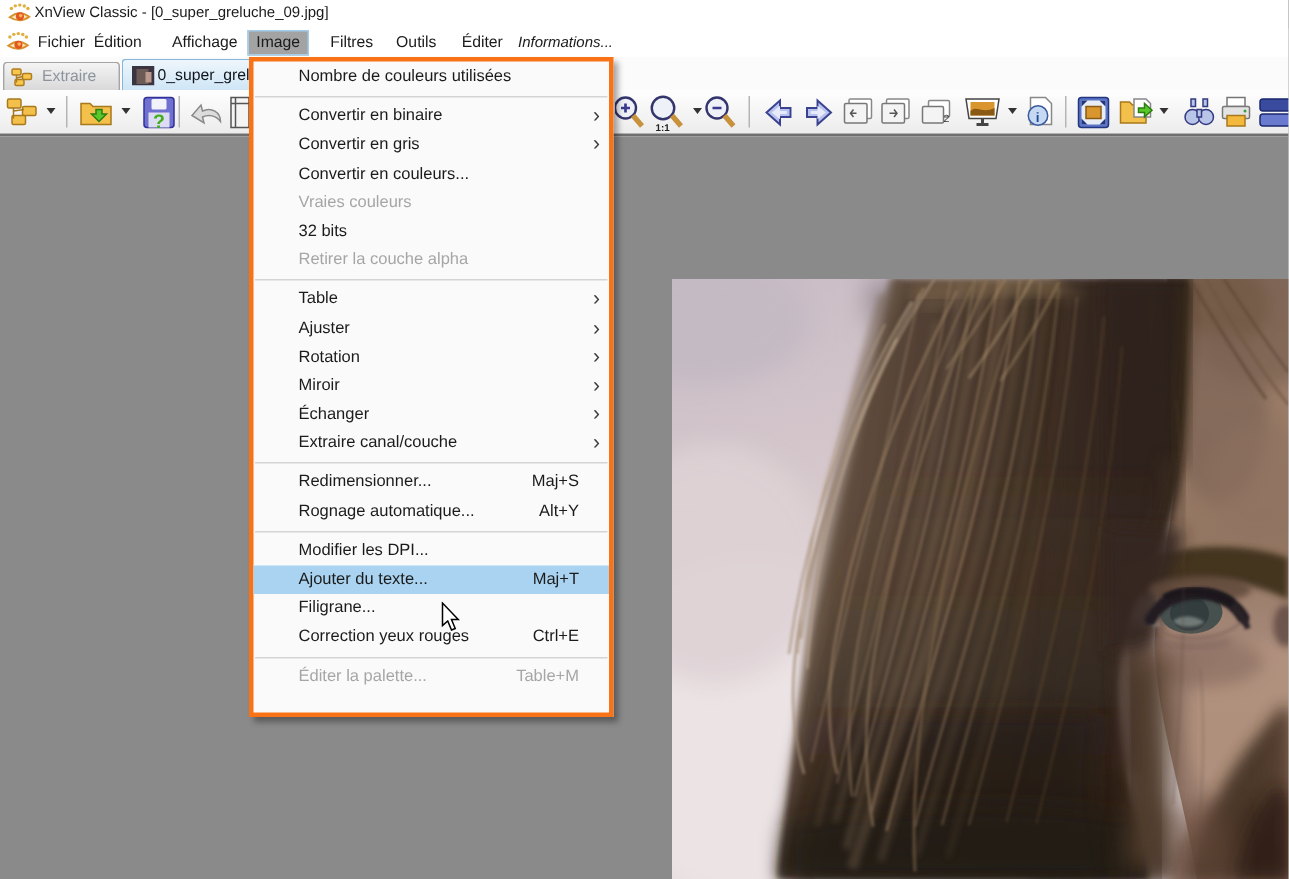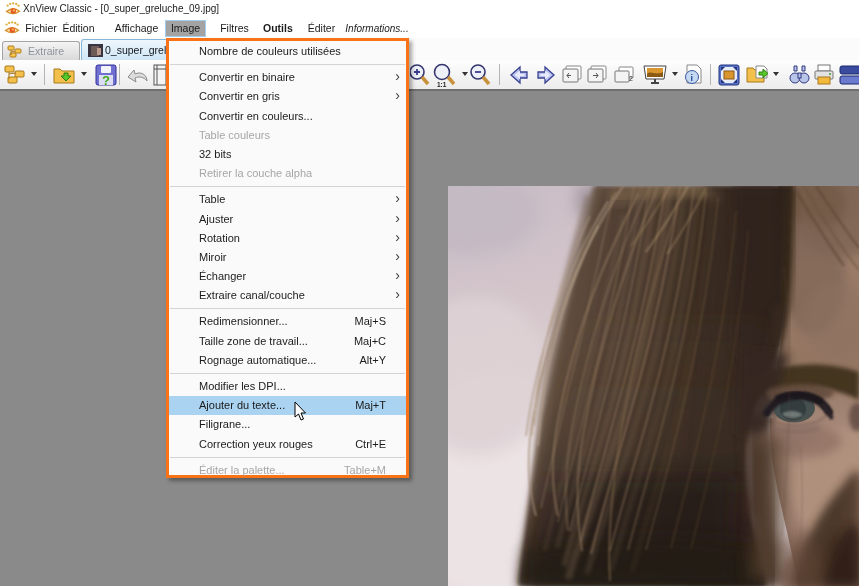--- a/index.html
+++ b/index.html
@@ -57,21 +57,21 @@
     </g>
     <path d="M1.5 10.5 Q8 5.2 14.5 10.2 Q8.5 14.8 1.5 10.5 Z" fill="#fbe7bc" stroke="#d8912c" stroke-width="1.3"></path>
     <circle cx="8.3" cy="9.9" r="2.7" fill="#e2571e"></circle>
     <circle cx="8.8" cy="9.4" r="1.2" fill="#f8b25c"></circle>
   </svg>
   <div class="mi" style="left:24px;width:34px;">Fichier</div>
   <div class="mi" style="left:61px;width:35px;">Édition</div>
   <div class="mi" style="left:113px;width:47px;">Affichage</div>
   <div class="mi sel" style="left:165px;width:41px;">Image</div>
   <div class="mi" style="left:219px;width:31px;">Filtres</div>
-  <div class="mi" style="left:263px;width:29px;font-weight:bold;">Outils</div>
+  <div class="mi" style="left:263px;width:29px;">Outils</div>
   <div class="mi" style="left:302px;width:39px;">Éditer</div>
   <div class="mi" style="left:344px;width:66px;font-size:10px;font-style:italic;">Informations...</div>
 </div>
 <div class="tabbar">
   <div class="tab1">
       <div class="txt">Extraire</div>
     <svg class="abs" style="left:4px;top:3px" width="16" height="14" viewBox="0 0 16 14">
       <rect x="1" y="1" width="6" height="4" rx="1" fill="#f7c64d" stroke="#b07d1e"></rect>
       <rect x="8" y="4" width="6" height="4" rx="1" fill="#f7c64d" stroke="#b07d1e"></rect>
       <rect x="3" y="8" width="6" height="4" rx="1" fill="#f7c64d" stroke="#b07d1e"></rect>
@@ -349,33 +349,32 @@
       <path d="M352 260 C356 300 354 350 348 395" stroke="#6a5347"></path>
     </g>
   </svg>
 </div>
 <div class="dropdown">
   <div class="ditem">Nombre de couleurs utilisées</div>
   <div class="dsep"></div>
   <div class="ditem">Convertir en binaire<span class="ar">›</span></div>
   <div class="ditem">Convertir en gris<span class="ar">›</span></div>
   <div class="ditem">Convertir en couleurs...</div>
-  <div class="ditem dis">Table couleurs</div>
+  <div class="ditem dis">Vraies couleurs</div>
   <div class="ditem">32 bits</div>
   <div class="ditem dis">Retirer la couche alpha</div>
   <div class="dsep"></div>
   <div class="ditem">Table<span class="ar">›</span></div>
   <div class="ditem">Ajuster<span class="ar">›</span></div>
   <div class="ditem">Rotation<span class="ar">›</span></div>
   <div class="ditem">Miroir<span class="ar">›</span></div>
   <div class="ditem">Échanger<span class="ar">›</span></div>
   <div class="ditem">Extraire canal/couche<span class="ar">›</span></div>
   <div class="dsep"></div>
   <div class="ditem">Redimensionner...<span class="sc">Maj+S</span></div>
-  <div class="ditem">Taille zone de travail...<span class="sc">Maj+C</span></div>
   <div class="ditem">Rognage automatique...<span class="sc">Alt+Y</span></div>
   <div class="dsep"></div>
   <div class="ditem">Modifier les DPI...</div>
   <div class="ditem hl">Ajouter du texte...<span class="sc">Maj+T</span></div>
   <div class="ditem">Filigrane...</div>
   <div class="ditem">Correction yeux rouges<span class="sc">Ctrl+E</span></div>
   <div class="dsep"></div>
   <div class="ditem dis">Éditer la palette...<span class="sc">Table+M</span></div>
 </div>
 <svg class="abs" style="left:294px;top:401px;z-index:60" width="14" height="21" viewBox="0 0 14 21">

